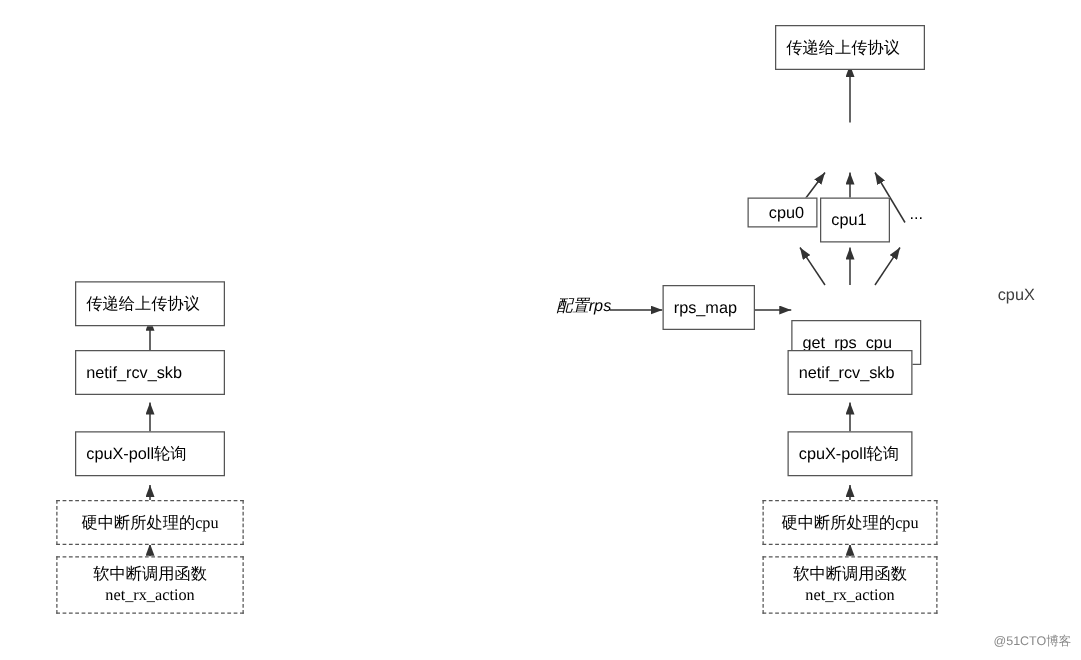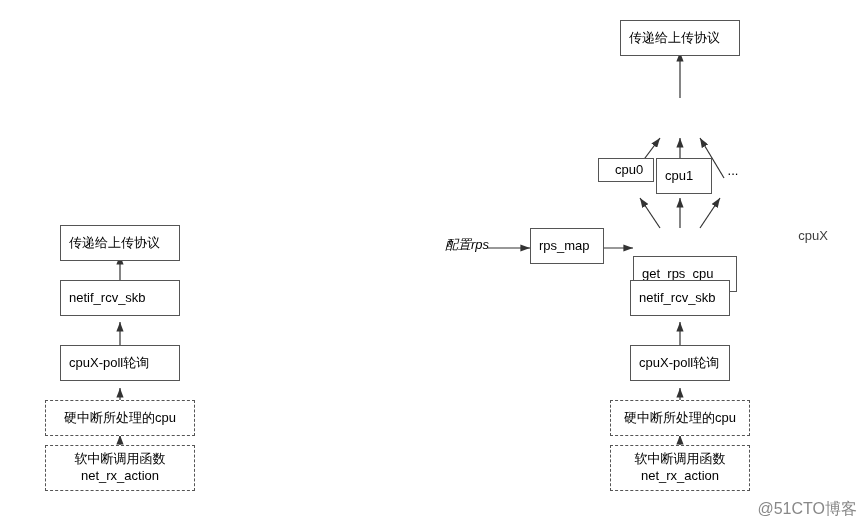--- a/index.html
+++ b/index.html
@@ -30,39 +30,40 @@
     .box-dashed {
       position: absolute;
       border: 1px dashed #555;
       background: #fff;
       text-align: center;
       display: flex;
       align-items: center;
       justify-content: center;
       padding: 4px 8px;
       line-height: 1.3;
+      font-family: Liberation Serif, serif;
     }
     .plain-text {
       position: absolute;
       text-align: center;
       font-size: 13px;
     }
     svg.arrows {
       position: absolute;
       top: 0; left: 0;
       width: 865px;
       height: 528px;
       pointer-events: none;
     }
     .watermark {
       position: absolute;
       bottom: 8px;
       right: 8px;
       color: #888;
-      font-size: 16px;
+      font-size: 10px;
     }
   </style>
 </head>
 <body>
 
 <div class="canvas">
   <svg class="arrows">
     <defs>
       <marker id="arrowhead" markerWidth="8" markerHeight="6" refX="8" refY="3" orient="auto">
         <polygon points="0 0, 8 3, 0 6" fill="#333"></polygon>

